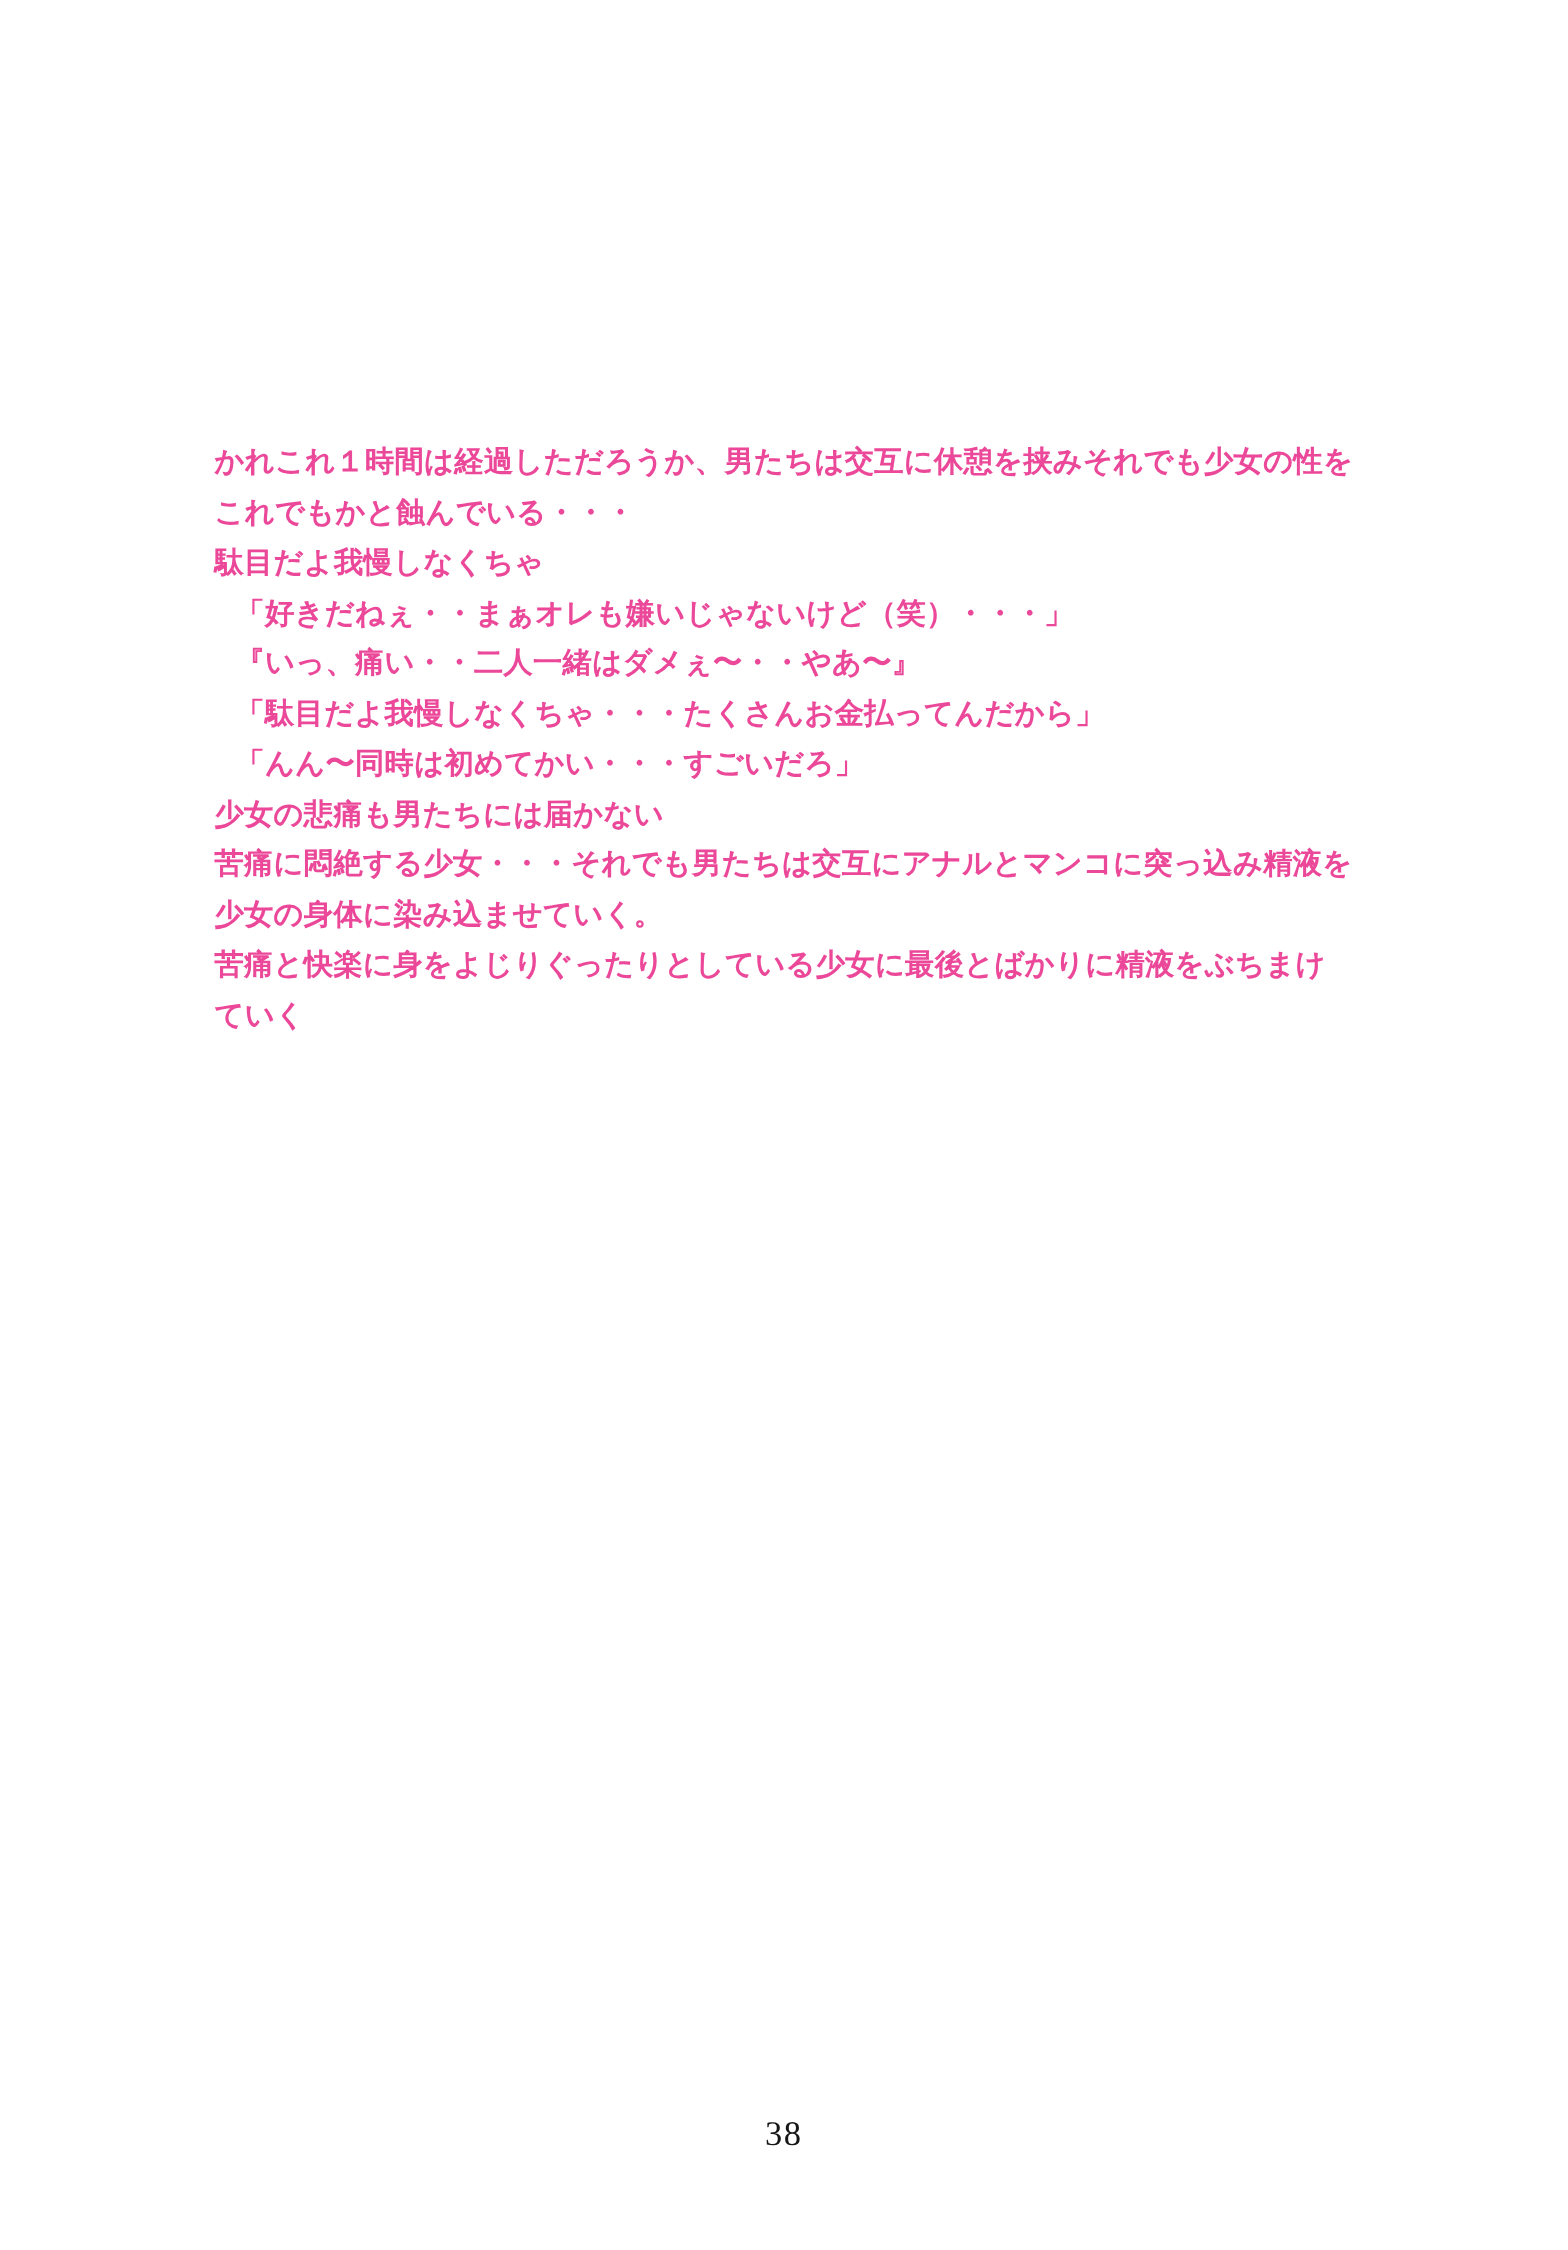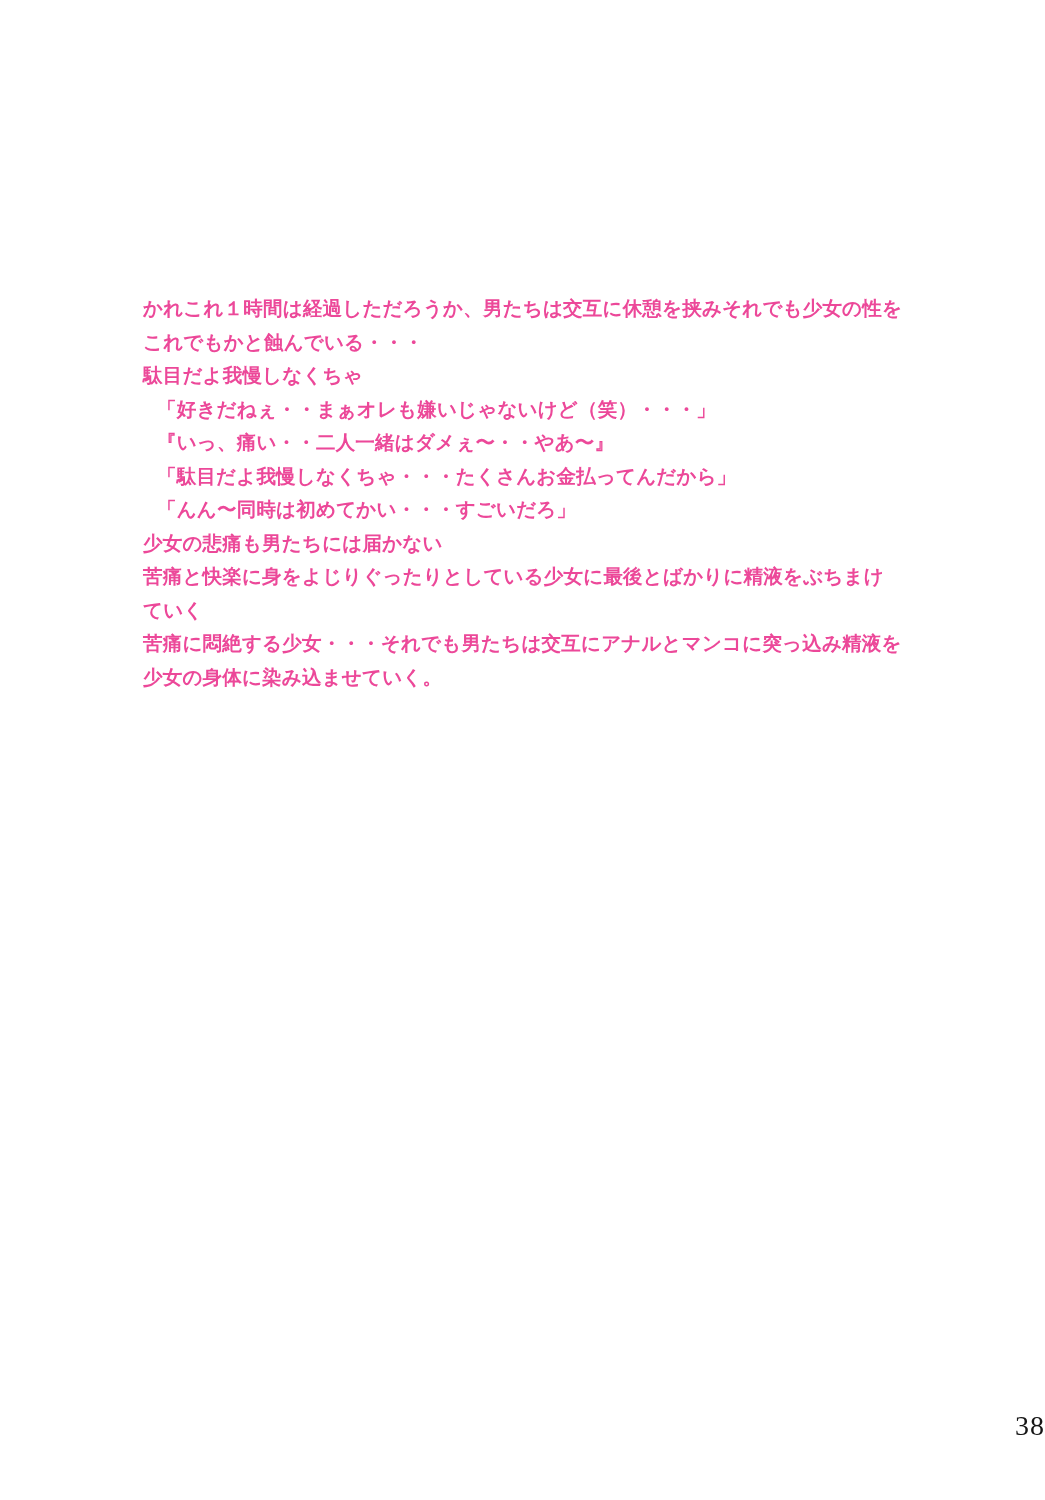--- a/index.html
+++ b/index.html
@@ -35,39 +35,39 @@
     text-indent: 0;
   }
   .body-text p.indent {
     padding-left: 14px;
   }
   .page-number {
     position: absolute;
     left: 0;
     right: 0;
     top: 1410px;
-    text-align: right;
-    font-size: 28px;
+    text-align: center;
+    font-size: 23px;
     font-family: "Liberation Serif", "DejaVu Serif", serif;
     color: #161616;
     letter-spacing: 1px;
   }
 </style>
 </head>
 <body>
 
 <div class="page">
 
   <div class="body-text">
     <p>かれこれ１時間は経過しただろうか、男たちは交互に休憩を挟みそれでも少女の性をこれでもかと蝕んでいる・・・</p>
     <p>駄目だよ我慢しなくちゃ</p>
     <p class="indent">「好きだねぇ・・まぁオレも嫌いじゃないけど（笑）・・・」</p>
     <p class="indent">『いっ、痛い・・二人一緒はダメぇ〜・・やあ〜』</p>
     <p class="indent">「駄目だよ我慢しなくちゃ・・・たくさんお金払ってんだから」</p>
     <p class="indent">「んん〜同時は初めてかい・・・すごいだろ」</p>
     <p>少女の悲痛も男たちには届かない</p>
+    <p>苦痛に悶絶する少女・・・それでも男たちは交互にアナルとマンコに突っ込み精液を少女の身体に染み込ませていく。</p>
     <p>苦痛と快楽に身をよじりぐったりとしている少女に最後とばかりに精液をぶちまけていく</p>
-    <p>苦痛に悶絶する少女・・・それでも男たちは交互にアナルとマンコに突っ込み精液を少女の身体に染み込ませていく。</p>
   </div>
 
   <div class="page-number">38</div>
 
 </div>
 
 </body></html>

